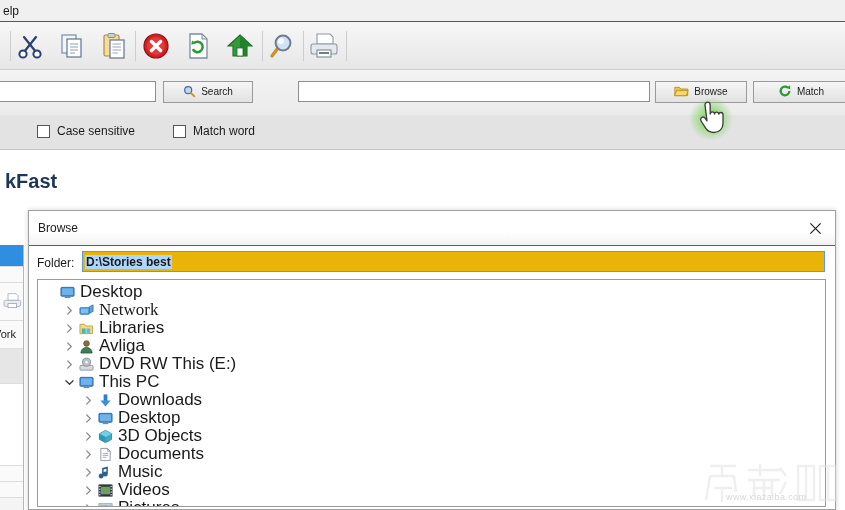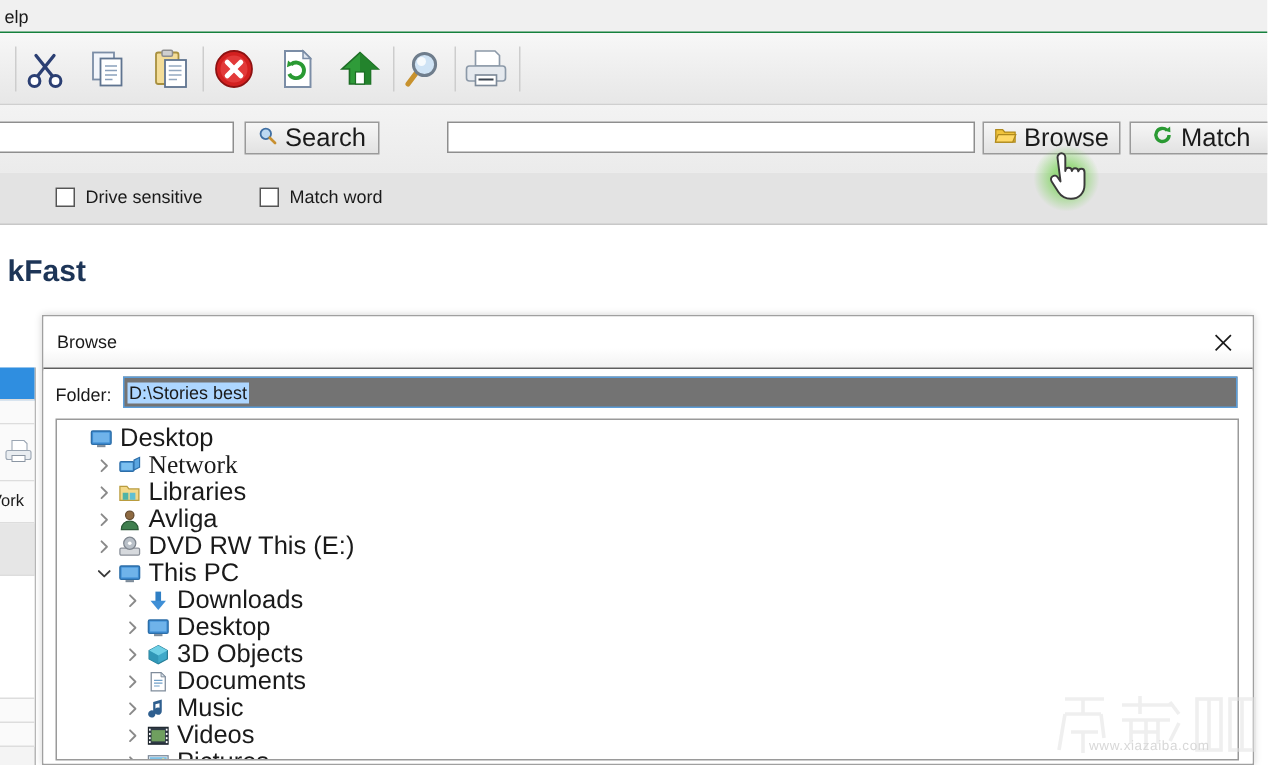--- a/index.html
+++ b/index.html
@@ -52,21 +52,21 @@
     font-size: 12px;
     padding: 1px 3px;
     color: #111;
     outline: none;
     font-family: "Liberation Sans", sans-serif;
   }
   .btn {
     position: absolute; height: 22px;
     background: linear-gradient(to bottom,#f6f6f6 0%, #ededed 45%, #e2e2e2 100%);
     border: 1px solid #9a9a9a;
-    font-size: 17px; color: #1a1a1a;
+    font-size: 10px; color: #1a1a1a;
     display: flex; align-items: center; justify-content: center; gap: 5px;
     padding: 0 8px;
     cursor: default;
   }
   .btn .lbl { line-height: 14px; }
 
   
   .optrow {
     position: absolute; left:0; top: 115px; width:845px; height: 35px;
     background: #e3e3e3;
@@ -136,25 +136,26 @@
     position: absolute; left:0; top: 36px; width: 806px; height: 262px;
     background: #ffffff;
   }
   .folder-label {
     position: absolute; left: 8px; top: 9px;
     font-size: 12px; color: #1a1a1a;
   }
   .folder-input {
     position: absolute; left: 53px; top: 4px;
     width: 743px; height: 21px;
-    background: #737373;
+    background: #eab308;
     border: 1px solid #5b9dd9;
     font-size: 12px;
     display: flex; align-items: center;
     padding-left: 2px;
+    font-weight: bold;
   }
   .folder-input .selected {
     background: #add6ff; color: #1a1a1a; padding: 0 1px;
   }
   .tree {
     position: absolute; left: 8px; top: 32px;
     width: 789px; height: 228px;
     background: #ffffff;
     border: 1px solid #9a9a9a;
     overflow: hidden;
@@ -348,21 +349,21 @@
           <path d="M13.8 1.5 l0.2 4.4 l-4.2 -1.2 z" fill="#2a9a33"></path>
         </svg>
       </span>
       <span class="lbl">Match</span>
     </div>
   </div>
 
   <div class="optrow">
     <div class="chk-wrap" style="left:37px;">
       <span class="chkbox"></span>
-      <span>Drive sensitive</span>
+      <span>Case sensitive</span>
     </div>
     <div class="chk-wrap" style="left:173px;">
       <span class="chkbox"></span>
       <span>Match word</span>
     </div>
   </div>
 
   <div class="pagebody">
     <div class="app-title">kFast</div>
   </div>

